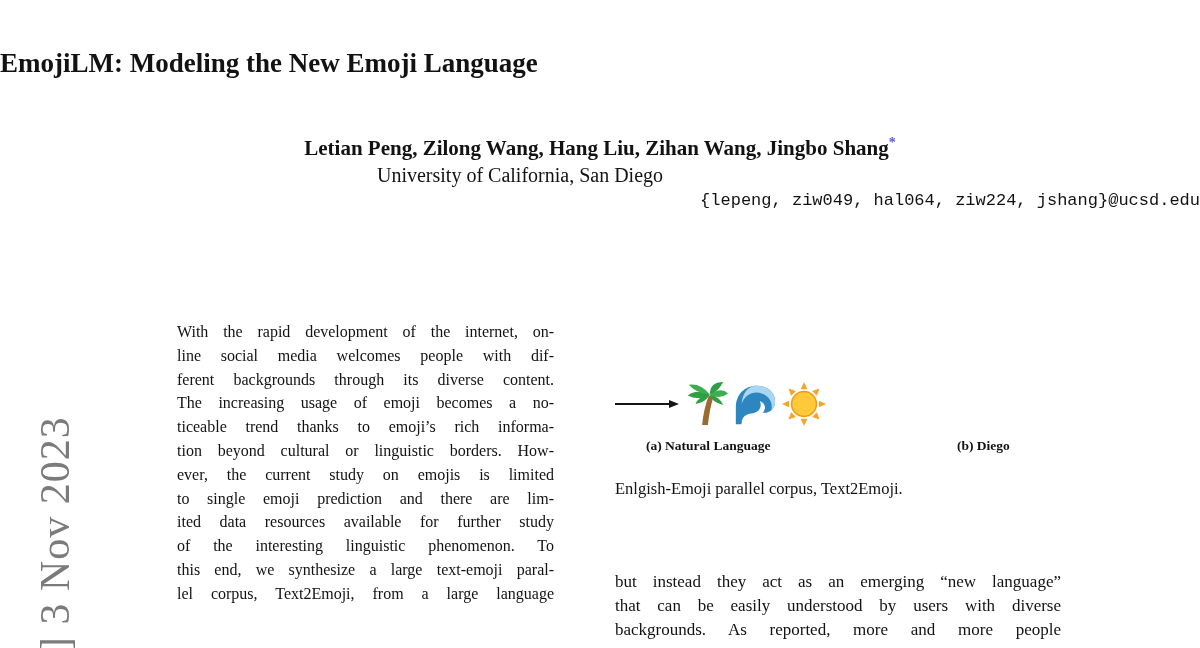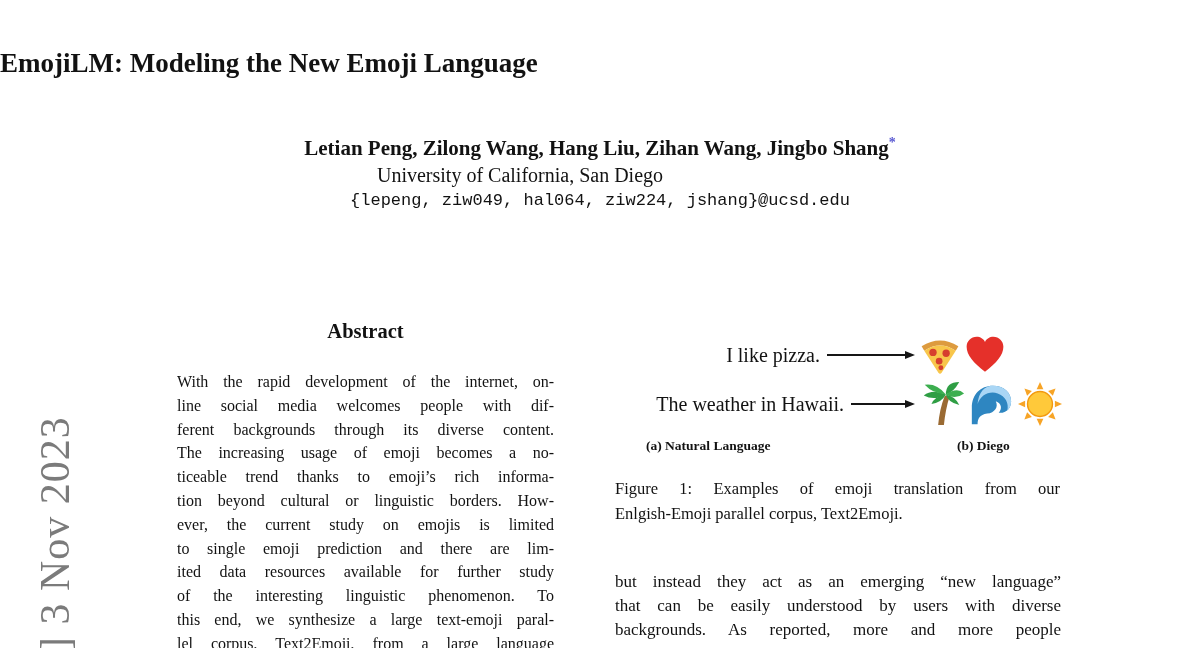--- a/index.html
+++ b/index.html
@@ -21,21 +21,21 @@
   }
   .authors{
     position:absolute;top:135px;left:0;width:1200px;text-align:center;
     font-size:21px;font-weight:bold;
   }
   .authors sup{color:#5a5ad2;font-size:14px;font-weight:bold;}
   .affiliation{
     position:absolute;top:164px;left:0;width:1040px;text-align:center;font-size:20px;
   }
   .email{
-    position:absolute;top:191px;left:0;width:1200px;text-align:center;
+    position:absolute;top:191px;left:0;width:1200px;text-align:right;
     font-family:"Liberation Mono","DejaVu Sans Mono",monospace;font-size:17px;
   }
   
   .abstract{position:absolute;left:177px;top:320px;width:377px;}
   .abstract-heading{text-align:center;font-size:20.5px;font-weight:bold;margin:0 0 27px 0;}
   .abstract-text{
     font-size:16px;line-height:23.8px;white-space:pre-line;
     text-align:justify;text-align-last:justify;
   }
   
@@ -71,60 +71,38 @@
 <body>
 
 <div class="watermark">] 3 Nov 2023</div>
 
 <div class="title">EmojiLM: Modeling the New Emoji Language</div>
 <div class="authors"><span>Letian Peng, Zilong Wang, Hang Liu, Zihan Wang, Jingbo Shang</span><sup>*</sup></div>
 <div class="affiliation">University of California, San Diego</div>
 <div class="email">{lepeng, ziw049, hal064, ziw224, jshang}@ucsd.edu</div>
 
 <div class="abstract">
-  <div class="abstract-heading">Abstract</div>
   <div class="abstract-text">With the rapid development of the internet, on-
 line social media welcomes people with dif-
 ferent backgrounds through its diverse content.
 The increasing usage of emoji becomes a no-
 ticeable trend thanks to emoji’s rich informa-
 tion beyond cultural or linguistic borders. How-
 ever, the current study on emojis is limited
 to single emoji prediction and there are lim-
 ited data resources available for further study
 of the interesting linguistic phenomenon. To
 this end, we synthesize a large text-emoji paral-
 lel corpus, Text2Emoji, from a large language</div>
 </div>
 
 <div class="figure">
 
-  <div class="fig-row r1">
-    <span class="fig-text">I like pizza.</span>
-    <span class="arrow a1">
-        <span class="arrow-shaft"></span>
-        <span class="arrow-head"></span>
-      </span>
-    <span class="emoji-box">
-      <svg class="emoji" viewBox="0 0 48 48">
-        <path d="M3 14 Q24 1 45 14 L42 19 Q24 7 6 19 Z" fill="#dd9b3f"></path>
-        <path d="M6 19 Q24 7 42 19 L26 44 Q24 47 22 44 Z" fill="#f8c64b"></path>
-        <circle cx="16" cy="21" r="4.2" fill="#d63f2e"></circle>
-        <circle cx="31" cy="22" r="4.2" fill="#d63f2e"></circle>
-        <circle cx="23" cy="31" r="3.8" fill="#d63f2e"></circle>
-        <circle cx="25" cy="38.5" r="2.8" fill="#d63f2e"></circle>
-      </svg>
-      <svg class="emoji" viewBox="0 0 48 48">
-        <path d="M24 43 C11 33 3 24 3 14.5 C3 8 8 3 14.5 3 C18.5 3 22.5 5.2 24 9 C25.5 5.2 29.5 3 33.5 3 C40 3 45 8 45 14.5 C45 24 37 33 24 43 Z" fill="#e5302a"></path>
-      </svg>
-    </span>
-  </div>
 
   <div class="fig-row r2">
-    <span class="fig-text">The weather in Hawaii.</span>
     <span class="arrow a2">
         <span class="arrow-shaft"></span>
         <span class="arrow-head"></span>
       </span>
     <span class="emoji-box">
       <svg class="emoji" viewBox="0 0 48 48">
         <path d="M27 15 C23 25 21 35 20 46 L26 46 C27 36 29 25 32 16 Z" fill="#9a6a33"></path>
         <path d="M28 14 Q14 8 5 15 Q16 21 28 14 Z" fill="#2f9e44"></path>
         <path d="M28 14 Q18 2 6 4 Q14 13 28 14 Z" fill="#3cae4f"></path>
         <path d="M28 14 Q28 1 42 1 Q36 12 28 14 Z" fill="#2f9e44"></path>
@@ -154,19 +132,18 @@
     </span>
   </div>
 
   <div class="fig-labels">
     <span class="fig-label la">(a) Natural Language</span>
     <span class="fig-label lb">(b) Diego</span>
   </div>
 </div>
 
 <div class="caption">
-  <div class="caption-line-just">Figure 1:  Examples of emoji translation from our</div>
   <div>Enlgish-Emoji parallel corpus, Text2Emoji.</div>
 </div>
 
 <div class="body-par">but instead they act as an emerging “new language”
 that can be easily understood by users with diverse
 backgrounds. As reported, more and more people</div>
 
 </body></html>

